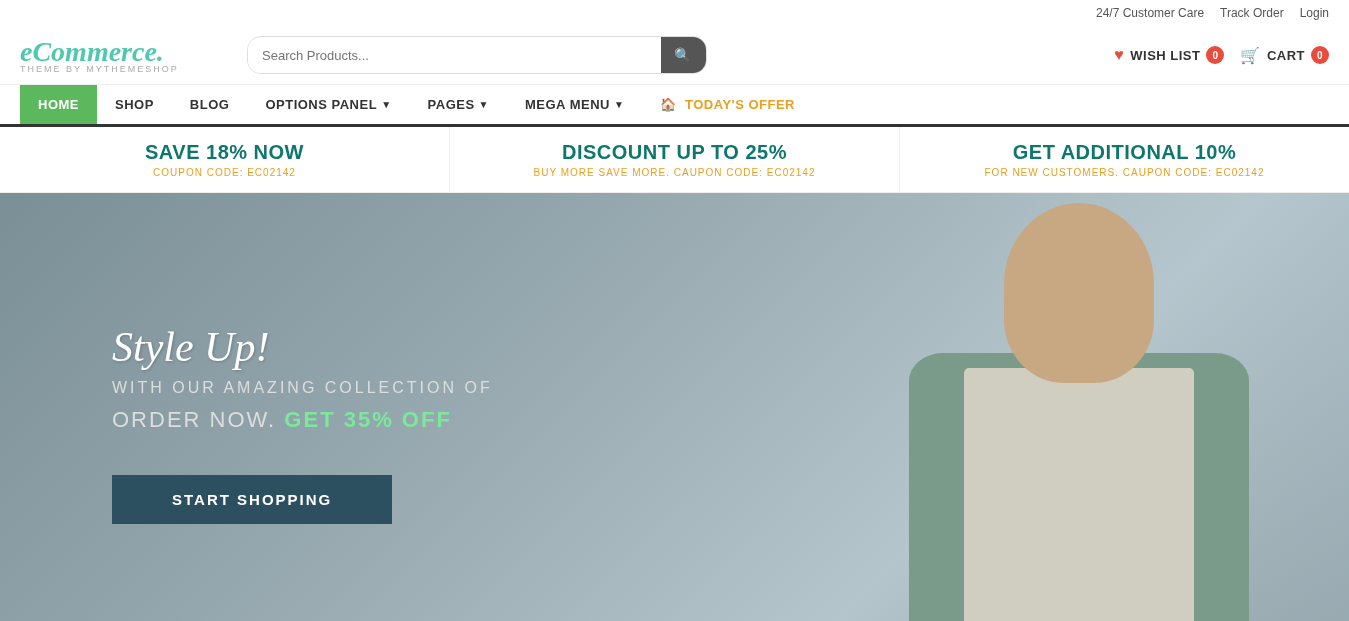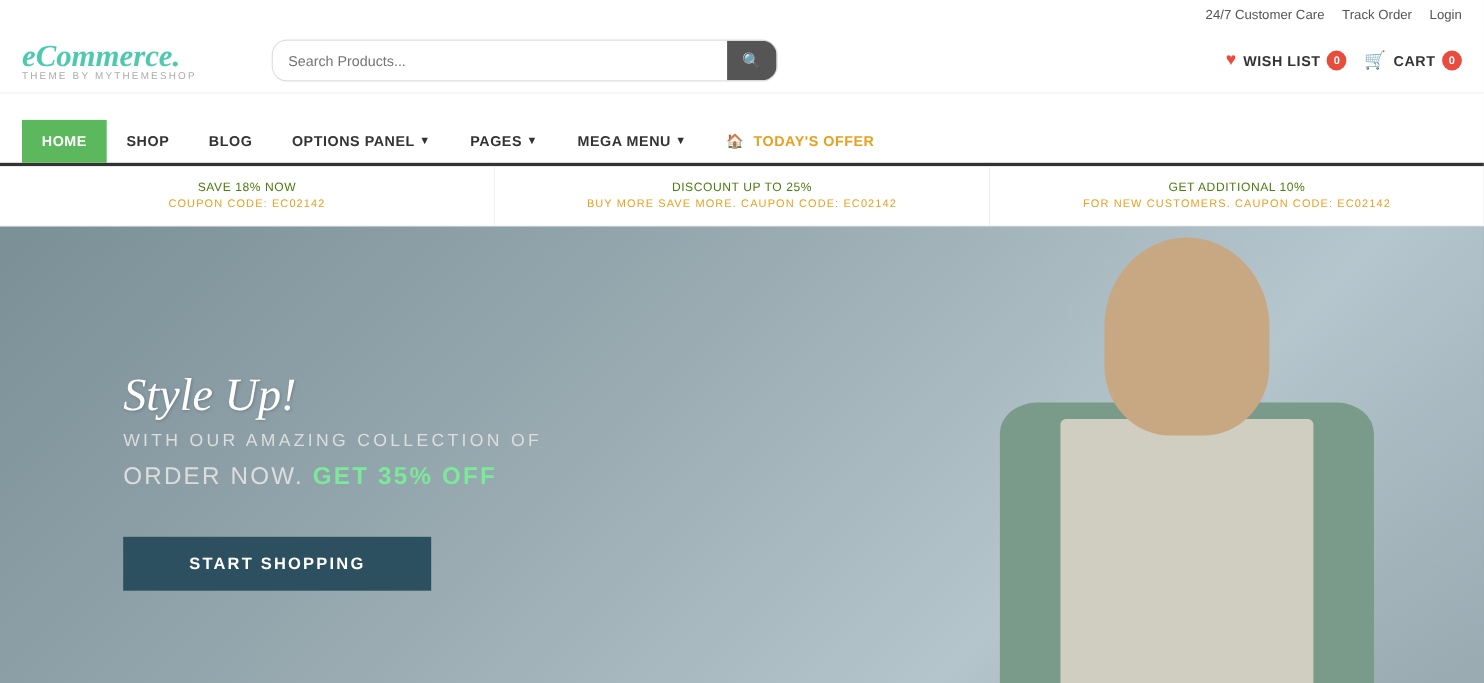--- a/index.html
+++ b/index.html
@@ -119,21 +119,20 @@
       font-size: 13px;
       font-weight: bold;
       color: #333;
       text-transform: uppercase;
       cursor: pointer;
       text-decoration: none;
       display: flex;
       align-items: center;
       gap: 4px;
       letter-spacing: 0.5px;
-      margin-top: 24px;
     }
     .nav-item.active {
       background: #5cb85c;
       color: #fff;
     }
     .nav-item.offer {
       color: #e8a020;
     }
     .nav-item.offer .house-icon { margin-right: 4px; }
     .chevron { font-size: 10px; }
@@ -144,23 +143,23 @@
       border-bottom: 1px solid #eee;
     }
     .promo-item {
       flex: 1;
       text-align: center;
       padding: 14px 10px;
       border-right: 1px solid #eee;
     }
     .promo-item:last-child { border-right: none; }
     .promo-title {
-      font-size: 11px;
-      font-weight: normal;
-      color: #4d7c0f;
+      font-size: 20px;
+      font-weight: bold;
+      color: #0f766e;
       letter-spacing: 0.5px;
     }
     .promo-sub {
       font-size: 10px;
       color: #e8a020;
       letter-spacing: 1px;
       margin-top: 3px;
       text-transform: uppercase;
     }
 

